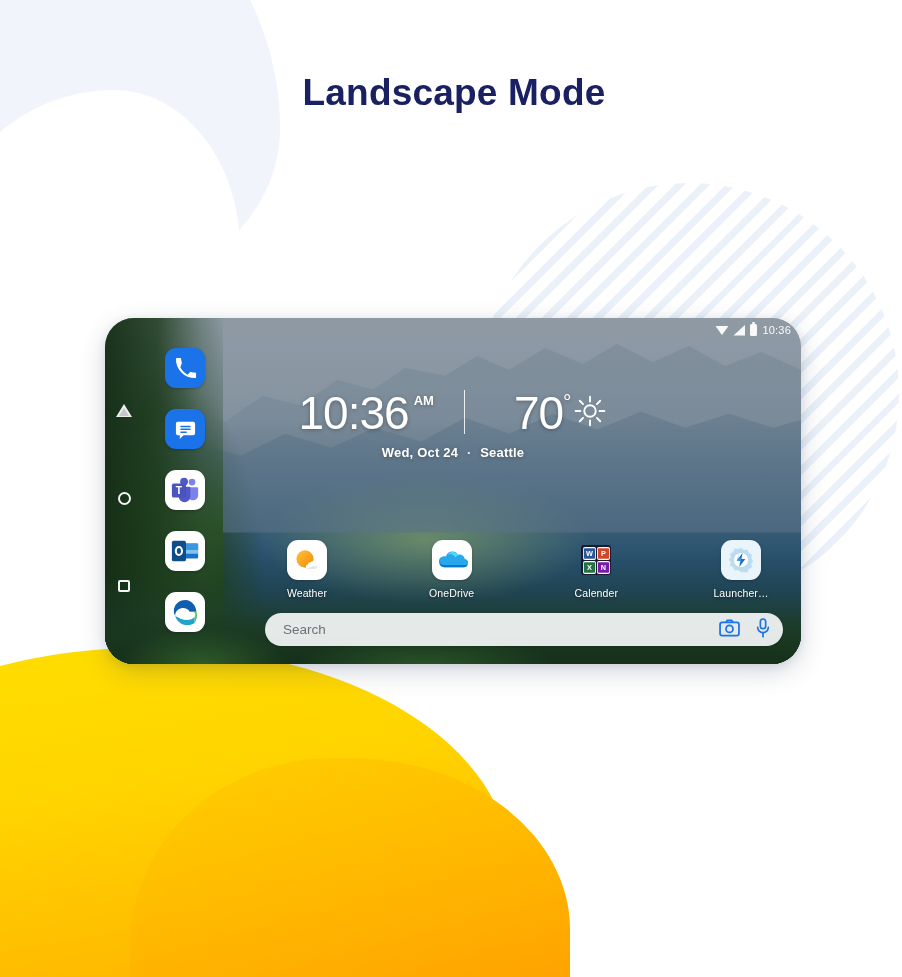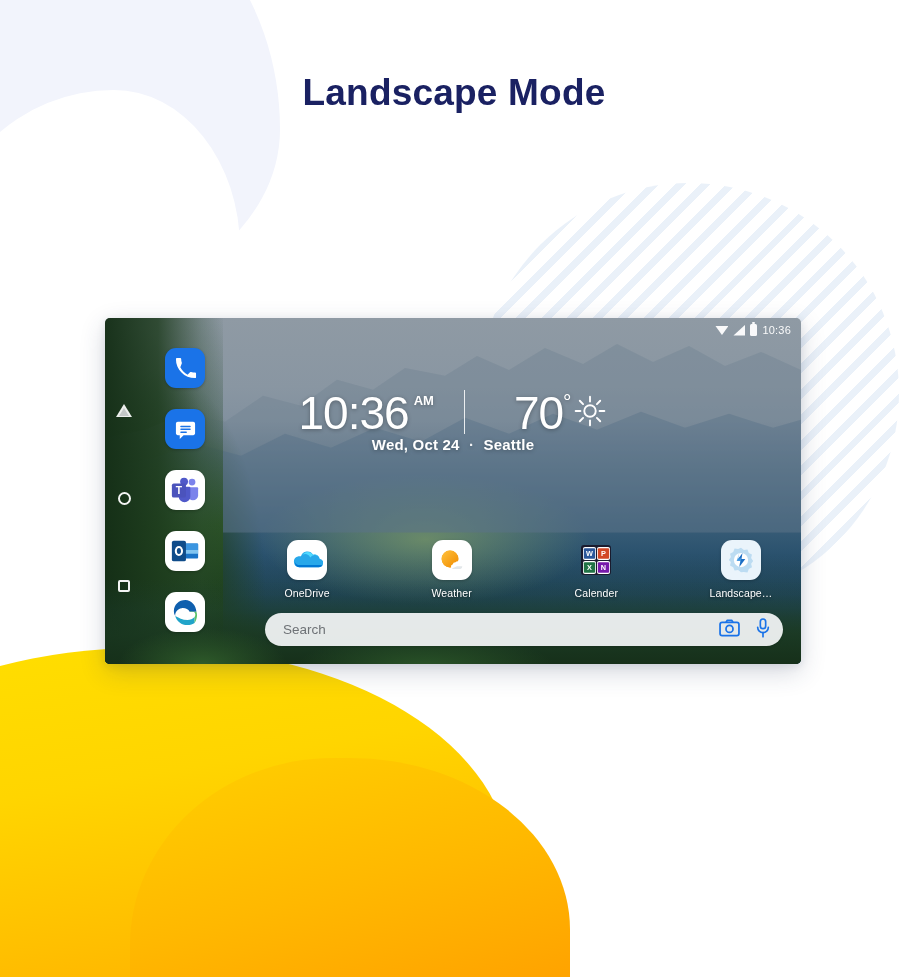--- a/index.html
+++ b/index.html
@@ -88,21 +88,21 @@
     letter-spacing: 0.2px;
     color: #1a2162;
     z-index: 5;
   }
 
   
   .device {
     position: absolute;
     left: 105px; top: 318px;
     width: 696px; height: 346px;
-    border-radius: 5px;
+    border-radius: 29px;
     overflow: hidden;
     z-index: 4;
     box-shadow: 0 8px 26px rgba(40,55,90,0.20), 0 2px 8px rgba(40,55,90,0.10);
   }
 
   
   .wallpaper {
     position: absolute;
     inset: 0;
     background:
@@ -264,21 +264,22 @@
   }
   .w-temp {
     font-size: 46px; font-weight: 300; line-height: 1; letter-spacing: -1px; margin-left: 36px;
   }
   .w-deg { font-size: 21px; vertical-align: super; font-weight: 300; }
   .w-sun {
     width: 34px; height: 34px; margin: 4px 0 0 2px;
     position: relative; flex: none;
   }
   .w-sub {
-    font-size: 15px; font-weight: 600; letter-spacing: 0.2px;
+    margin-top: 9px;
+    font-size: 13px; font-weight: 600; letter-spacing: 0.2px;
   }
   .w-sub .dot { opacity: 0.9; margin: 0 5px; }
 
   
   .app-row {
     position: absolute;
     left: 160px; right: 18px; top: 222px;
     display: flex; justify-content: space-between; align-items: flex-start;
     z-index: 6;
   }
@@ -465,47 +466,47 @@
         <span>Wed, Oct 24</span>
         <span class="dot">·</span>
         <span>Seattle</span>
       </div>
     </div>
 
     <div class="app-row">
 
       <div class="app">
         <div class="app-icon">
-          <svg width="32" height="26" viewBox="0 0 34 24">
-            <path fill="#28a8ea" d="M10.6 8.1a7 7 0 0 1 12.9-1.6 5.4 5.4 0 0 1 7 4.2 4.6 4.6 0 0 1-1.2 9.1H8.6
-                 a5.9 5.9 0 0 1-.6-11.7z"></path>
-            <path fill="#0078d4" d="M8.6 19.8h20.7a4.6 4.6 0 0 0 3.9-2.4H9.3a5.9 5.9 0 0 1-5.2-3.1 5.9 5.9 0 0 0 4.5 5.5z"></path>
-            <path fill="#50d9ff" d="M23.5 6.5a7 7 0 0 0-11.7.4 5.5 5.5 0 0 1 8.7 2.4 5.4 5.4 0 0 1 9.9 1.4 5.4 5.4 0 0 0-6.9-4.2z"></path>
-          </svg>
-        </div>
-        <div class="app-label">OneDrive</div>
-      </div>
-
-      <div class="app">
-        <div class="app-icon">
           <svg width="32" height="32" viewBox="0 0 32 32">
             <circle cx="14" cy="15" r="8.4" fill="#f9a825"></circle>
             <circle cx="14" cy="15" r="8.4" fill="url(#wgrad)"></circle>
             <defs>
               <linearGradient id="wgrad" x1="0" y1="0" x2="1" y2="1">
                 <stop offset="0%" stop-color="#ffc23c"></stop>
                 <stop offset="100%" stop-color="#f08a00"></stop>
               </linearGradient>
             </defs>
             <path fill="#ffffff" d="M19.5 18.2a3 3 0 0 0-2.9 2.3 2.3 2.3 0 0 0 .4 4.5h7.4a2.6 2.6 0 0 0 .2-5.2
                    3 3 0 0 0-5.1-1.6z"></path>
             <path fill="#e3e7ea" d="M21 22.3h5.3a2.6 2.6 0 0 1-1.9 2.7H17a2.3 2.3 0 0 1-1.2-.4z"></path>
           </svg>
         </div>
         <div class="app-label">Weather</div>
+      </div>
+
+      <div class="app">
+        <div class="app-icon">
+          <svg width="32" height="26" viewBox="0 0 34 24">
+            <path fill="#28a8ea" d="M10.6 8.1a7 7 0 0 1 12.9-1.6 5.4 5.4 0 0 1 7 4.2 4.6 4.6 0 0 1-1.2 9.1H8.6
+                 a5.9 5.9 0 0 1-.6-11.7z"></path>
+            <path fill="#0078d4" d="M8.6 19.8h20.7a4.6 4.6 0 0 0 3.9-2.4H9.3a5.9 5.9 0 0 1-5.2-3.1 5.9 5.9 0 0 0 4.5 5.5z"></path>
+            <path fill="#50d9ff" d="M23.5 6.5a7 7 0 0 0-11.7.4 5.5 5.5 0 0 1 8.7 2.4 5.4 5.4 0 0 1 9.9 1.4 5.4 5.4 0 0 0-6.9-4.2z"></path>
+          </svg>
+        </div>
+        <div class="app-label">OneDrive</div>
       </div>
 
       <div class="app">
         <div class="app-icon" style="background:transparent; box-shadow:none;">
           <div class="ms-grid">
             <span class="ms-tile" style="background:#ffffff;">
               <svg width="13" height="13" viewBox="0 0 16 16">
                   <rect x="1" y="1.5" width="14" height="13" rx="1.4" fill="#2b579a"></rect>
                   <text x="8" y="11.6" font-family="Liberation Sans, sans-serif" font-size="9" font-weight="bold" fill="#fff" text-anchor="middle">W</text>
                 </svg>
@@ -536,21 +537,21 @@
       <div class="app">
         <div class="app-icon" style="background:#eaf4fb;">
           <svg width="30" height="30" viewBox="0 0 32 32">
             <path fill="#bcdcf2" d="M16 3l3.1 2.3 3.8-.5 1.4 3.6 3.4 1.8-.9 3.7 2.2 3.1-2.2 3.1.9 3.7-3.4 1.8
                -1.4 3.6-3.8-.5L16 29l-3.1-2.3-3.8.5-1.4-3.6-3.4-1.8.9-3.7L3 16l2.2-3.1-.9-3.7 3.4-1.8L9.1 3.8l3.8.5z"></path>
             <circle cx="16" cy="16" r="7.6" fill="#ffffff"></circle>
             <path fill="#1f6fc4" d="M17.6 8.6l-6.2 8.2h3.9l-1.1 6.6 6.4-8.5h-4.1z"></path>
             <path fill="#4aa3e8" d="M14.2 8.6l-2.8 8.2h3.9l-1.1 6.6 2.2-9.2h-3.4z" opacity="0.75"></path>
           </svg>
         </div>
-        <div class="app-label">Landscape…</div>
+        <div class="app-label">Launcher…</div>
       </div>
 
 
 
     </div>
 
     <div class="search-bar">
       <span class="search-placeholder">Search</span>
       <span class="search-actions">
         <span>

